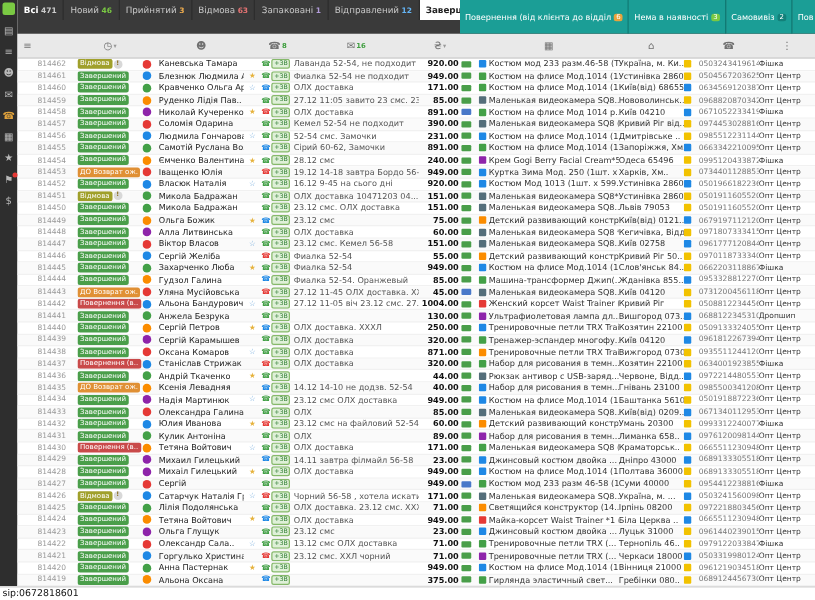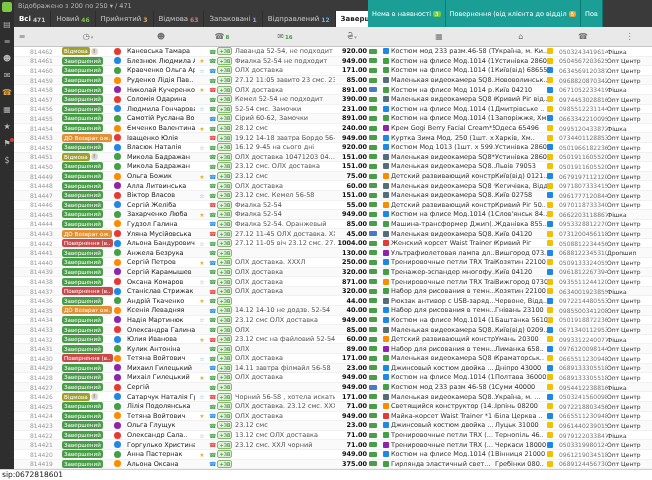--- a/index.html
+++ b/index.html
@@ -79,21 +79,20 @@
         <span class="sb-ic" style="color: rgb(184, 184, 184);">☻</span>
         <span class="sb-ic" style="color: rgb(184, 184, 184);">✉</span>
         <span class="sb-ic" style="color: rgb(224, 162, 60);">☎</span>
         <span class="sb-ic" style="color: rgb(184, 184, 184);">▦</span>
         <span class="sb-ic" style="color: rgb(184, 184, 184);">★</span>
         <span class="sb-ic" style="color: rgb(184, 184, 184);">⚑<span class="sb-badge" style="background: rgb(229, 57, 53);"></span></span>
         <span class="sb-ic" style="color: rgb(184, 184, 184);">$</span>
       </div>
     <div class="content">
       <div class="topbar">
-        <div class="info-line">Відображено з 200 по 250 ▾ / 471</div>
         <div class="tabs" id="tabs">
             <div class="tab first">
               <span>Всі</span>
     <span class="t-count" style="color:#cccccc">471</span>
             </div>
             <div class="tab">
               <span>Новий</span>
     <span class="t-count" style="color:#7ac943">46</span>
             </div>
             <div class="tab">
@@ -111,26 +110,30 @@
             <div class="tab">
               <span>Відправлений</span>
     <span class="t-count" style="color:#64b5f6">12</span>
             </div>
             <div class="tab active">
               <span>Завершений</span>
     </div>
           </div>
         <div class="pills" id="pills">
             <div class="pill">
+              <span>Повернення (від клієнта до відділ</span>
+              <span class="p-count" style="background:#e8a33c">6</span>
+            </div>
+            <div class="pill">
               <span>Нема в наявності</span>
               <span class="p-count" style="background:#7ac943">3</span>
             </div>
             <div class="pill">
-              <span>Повернення (від клієнта до відділ</span>
-              <span class="p-count" style="background:#e8a33c">6</span>
+              <span>Самовивіз</span>
+              <span class="p-count" style="background:#128079">2</span>
             </div>
             <div class="pill">
               <span>Пов</span>
             </div>
           </div>
       </div>
       <div class="thead grid" id="thead">
           <div class="hcell">
             <span>≡</span>
           </div>

